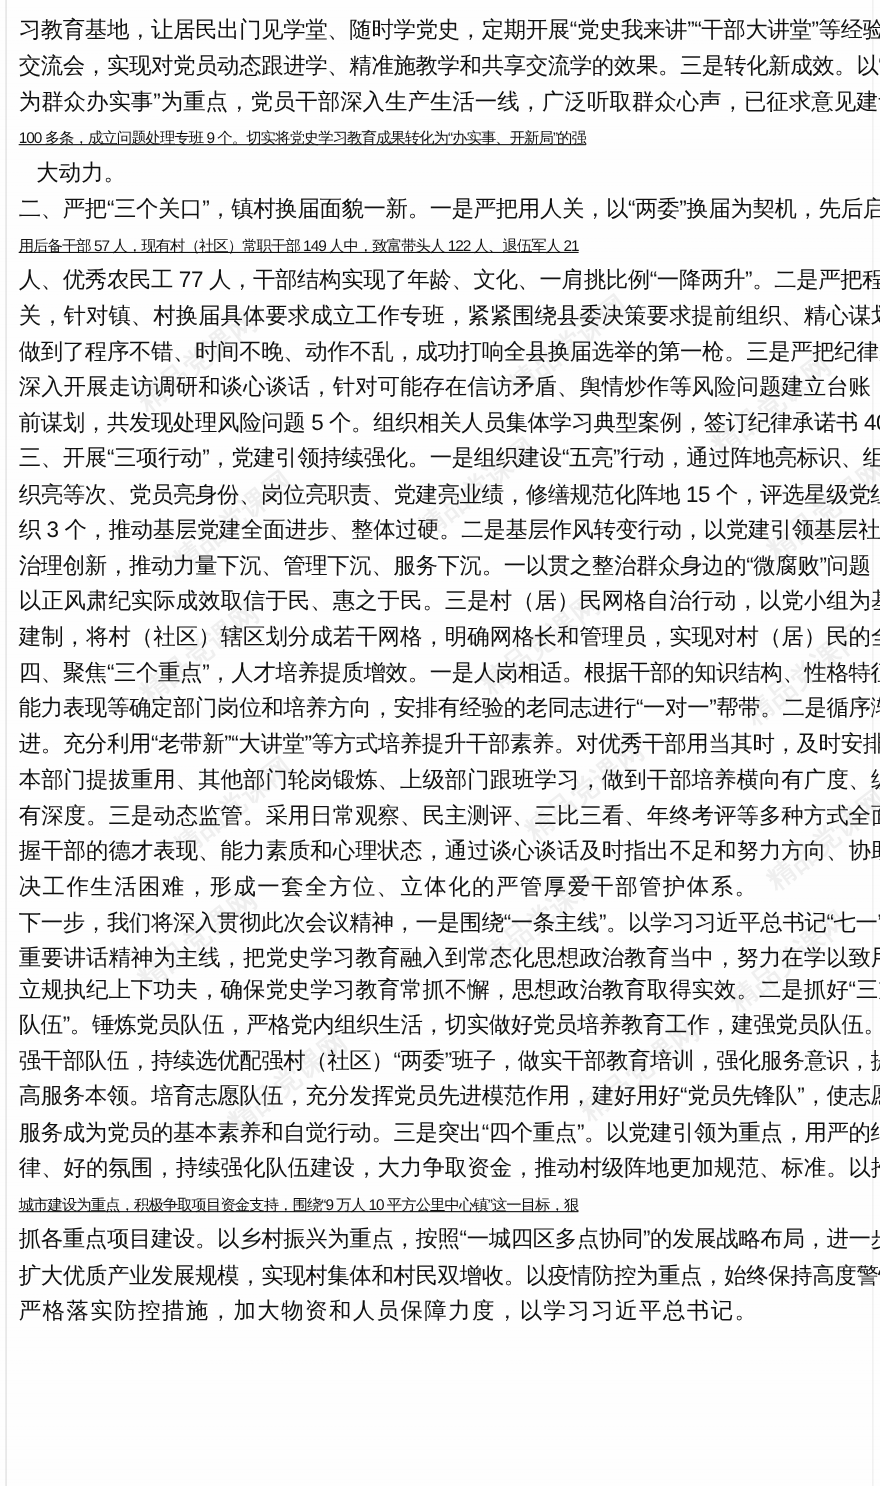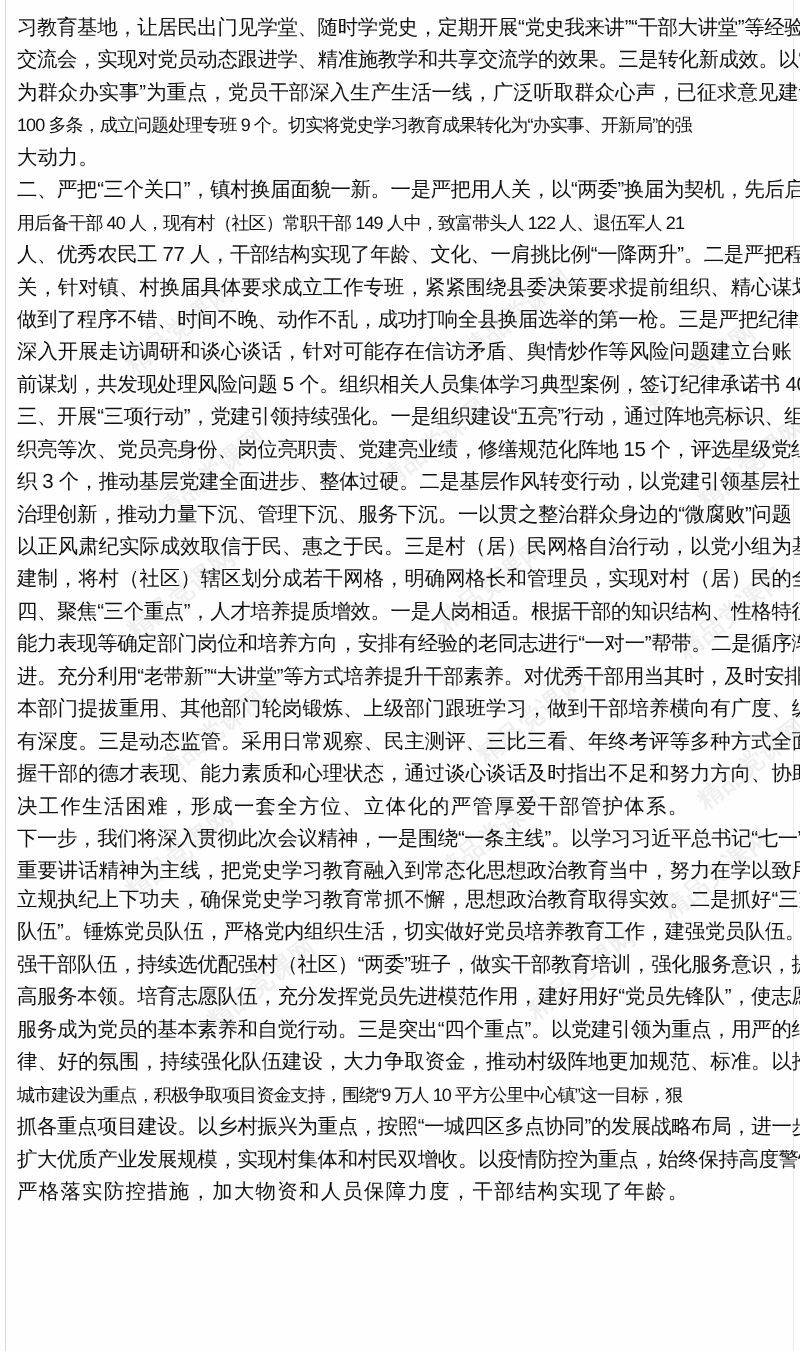--- a/index.html
+++ b/index.html
@@ -78,24 +78,24 @@
     letter-spacing: 0px;
     white-space: nowrap;
     font-family: "Liberation Sans", "DejaVu Sans", sans-serif;
     font-weight: 400;
     text-rendering: geometricPrecision;
     height: 32.45px;
   }
 
   
   .doc-line.tight   { letter-spacing: -0.35px; }
-  .doc-line.tighter { letter-spacing: -0.9px; font-size: 18px; }
+  .doc-line.tighter { letter-spacing: -0.9px; font-size: 14px; text-decoration: underline; }
   .doc-line.loose   { letter-spacing: 0.55px; }
   .doc-line.looser  { letter-spacing: 1.3px; }
-  .doc-line.short   { letter-spacing: 0px; }
+  .doc-line.short   { letter-spacing: 0px; margin-left: 16px; }
 
   
   #grain {
     position: absolute;
     left: 0; top: 0;
     width: 800px; height: 1351px;
     z-index: 3;
     pointer-events: none;
     opacity: 0.35;
     background-image:
@@ -131,21 +131,21 @@
     </div>
 
   <div id="doc-body">
     <div class="text-block" id="page1-block" style="top:12px;">
         <div class="doc-line tight">习教育基地，让居民出门见学堂、随时学党史，定期开展“党史我来讲”“干部大讲堂”等经验</div>
         <div class="doc-line tight">交流会，实现对党员动态跟进学、精准施教学和共享交流学的效果。三是转化新成效。以“我</div>
         <div class="doc-line">为群众办实事”为重点，党员干部深入生产生活一线，广泛听取群众心声，已征求意见建议</div>
         <div class="doc-line tighter">100 多条，成立问题处理专班 9 个。切实将党史学习教育成果转化为“办实事、开新局”的强</div>
         <div class="doc-line short">大动力。</div>
         <div class="doc-line tight">二、严把“三个关口”，镇村换届面貌一新。一是严把用人关，以“两委”换届为契机，先后启</div>
-        <div class="doc-line tighter">用后备干部 40 人，现有村（社区）常职干部 149 人中，致富带头人 122 人、退伍军人 21</div>
+        <div class="doc-line tighter">用后备干部 57 人，现有村（社区）常职干部 149 人中，致富带头人 122 人、退伍军人 21</div>
         <div class="doc-line tight">人、优秀农民工 77 人，干部结构实现了年龄、文化、一肩挑比例“一降两升”。二是严把程序</div>
         <div class="doc-line">关，针对镇、村换届具体要求成立工作专班，紧紧围绕县委决策要求提前组织、精心谋划，</div>
         <div class="doc-line tight">做到了程序不错、时间不晚、动作不乱，成功打响全县换届选举的第一枪。三是严把纪律关，</div>
         <div class="doc-line">深入开展走访调研和谈心谈话，针对可能存在信访矛盾、舆情炒作等风险问题建立台账，提</div>
         <div class="doc-line tight">前谋划，共发现处理风险问题 5 个。组织相关人员集体学习典型案例，签订纪律承诺书 400</div>
         <div class="doc-line tight">三、开展“三项行动”，党建引领持续强化。一是组织建设“五亮”行动，通过阵地亮标识、组</div>
         <div class="doc-line tight">织亮等次、党员亮身份、岗位亮职责、党建亮业绩，修缮规范化阵地 15 个，评选星级党组</div>
         <div class="doc-line tight">织 3 个，推动基层党建全面进步、整体过硬。二是基层作风转变行动，以党建引领基层社会</div>
         <div class="doc-line tight">治理创新，推动力量下沉、管理下沉、服务下沉。一以贯之整治群众身边的“微腐败”问题，</div>
         <div class="doc-line">以正风肃纪实际成效取信于民、惠之于民。三是村（居）民网格自治行动，以党小组为基本</div>
@@ -163,18 +163,18 @@
     <div class="text-block" id="page2-block" style="top:884px;">
         <div class="doc-line">立规执纪上下功夫，确保党史学习教育常抓不懈，思想政治教育取得实效。二是抓好“三支</div>
         <div class="doc-line tight">队伍”。锤炼党员队伍，严格党内组织生活，切实做好党员培养教育工作，建强党员队伍。配</div>
         <div class="doc-line tight">强干部队伍，持续选优配强村（社区）“两委”班子，做实干部教育培训，强化服务意识，提</div>
         <div class="doc-line tight">高服务本领。培育志愿队伍，充分发挥党员先进模范作用，建好用好“党员先锋队”，使志愿</div>
         <div class="doc-line tight">服务成为党员的基本素养和自觉行动。三是突出“四个重点”。以党建引领为重点，用严的纪</div>
         <div class="doc-line">律、好的氛围，持续强化队伍建设，大力争取资金，推动村级阵地更加规范、标准。以推进</div>
         <div class="doc-line tighter">城市建设为重点，积极争取项目资金支持，围绕“9 万人 10 平方公里中心镇”这一目标，狠</div>
         <div class="doc-line tight">抓各重点项目建设。以乡村振兴为重点，按照“一城四区多点协同”的发展战略布局，进一步</div>
         <div class="doc-line tight">扩大优质产业发展规模，实现村集体和村民双增收。以疫情防控为重点，始终保持高度警惕，</div>
-        <div class="doc-line looser">严格落实防控措施，加大物资和人员保障力度，干部结构实现了年龄。</div>
+        <div class="doc-line looser">严格落实防控措施，加大物资和人员保障力度，以学习习近平总书记。</div>
       </div>
   </div>
 
   <div id="grain"></div>
 </div>
 
 </body></html>

